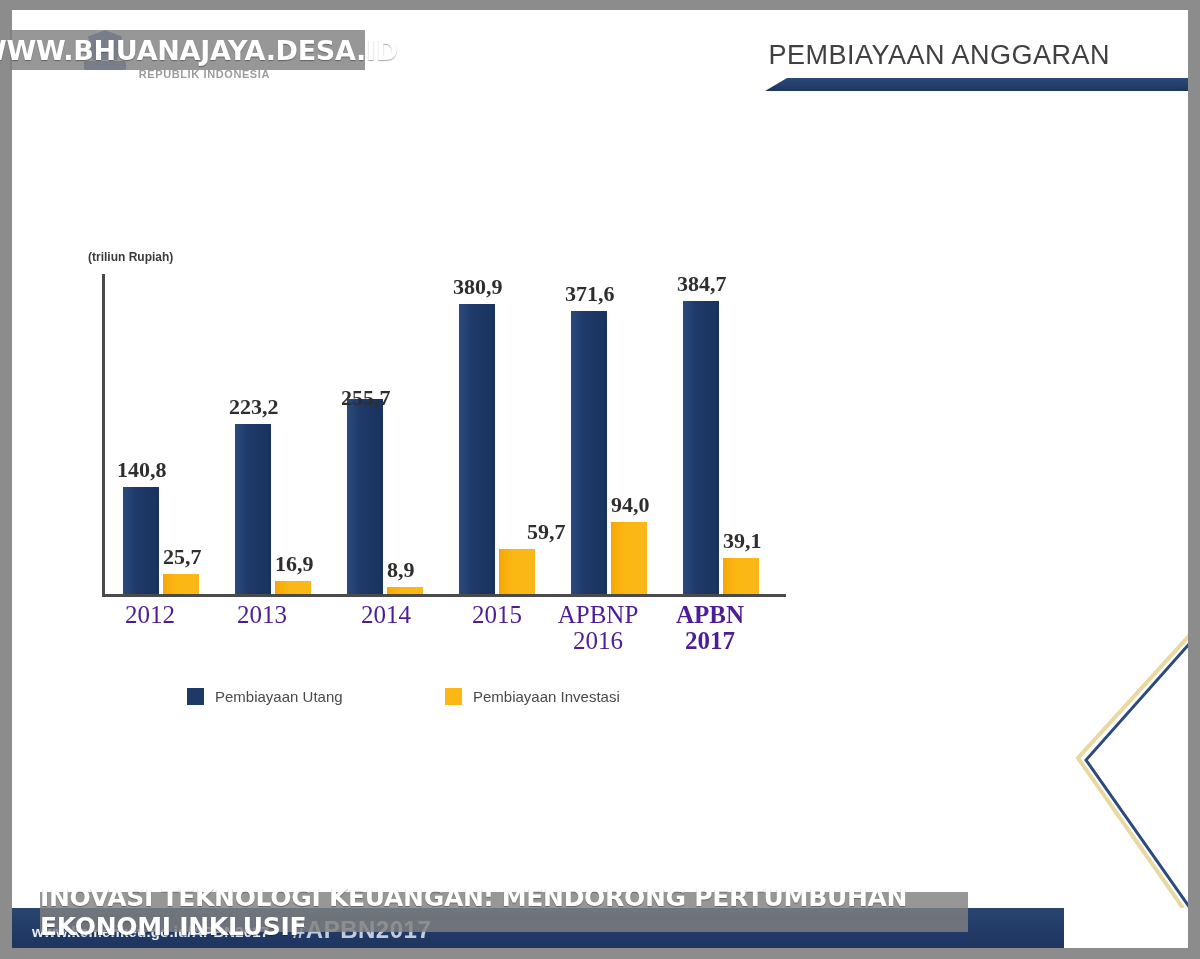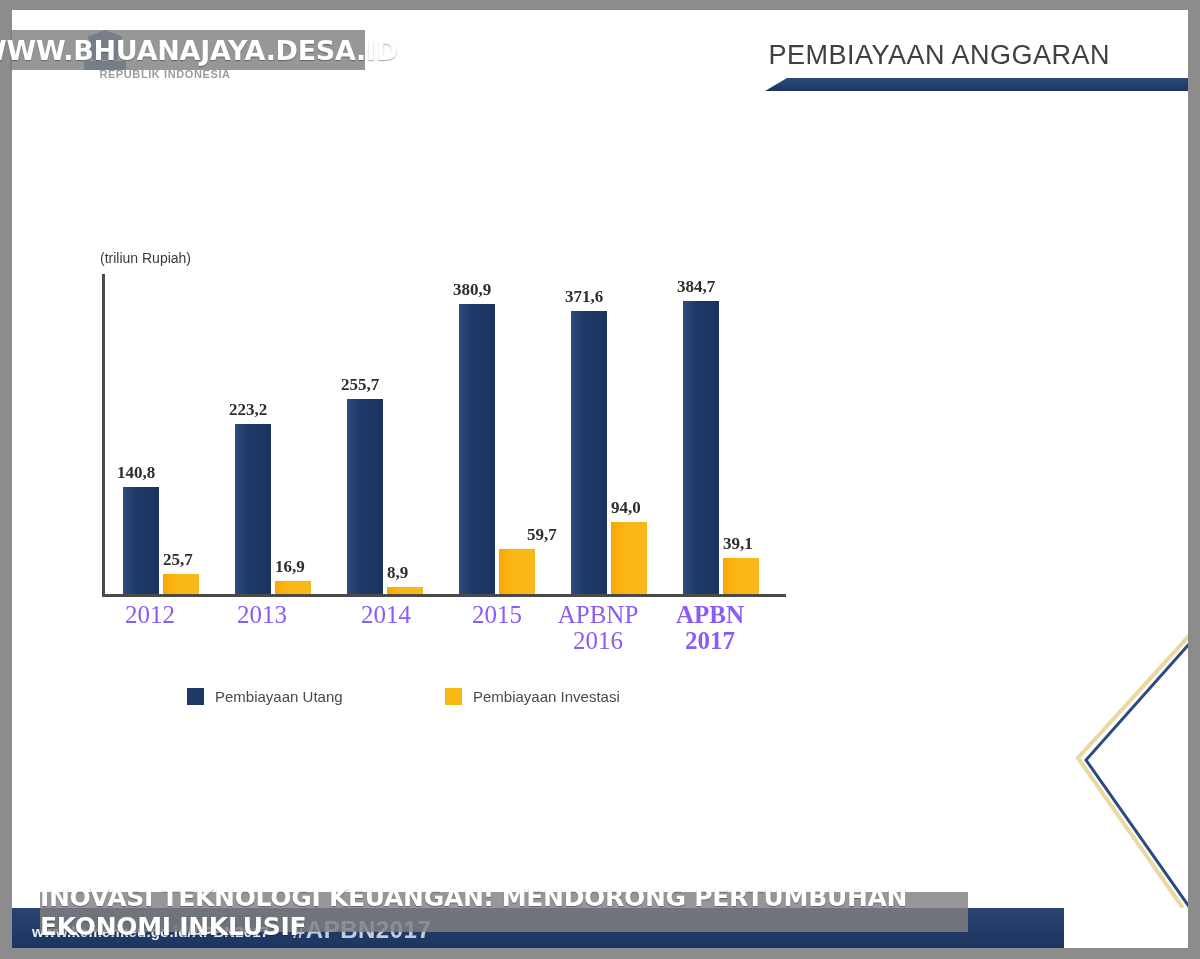--- a/index.html
+++ b/index.html
@@ -31,21 +31,21 @@
     background:#2f5fa8;
     clip-path:polygon(50% 0%, 100% 22%, 86% 100%, 14% 100%, 0% 22%);
     opacity:.85;
   }
   #logo .crest .base{
     position:absolute; left:2px; top:33px; width:42px; height:9px;
     background:#2f5fa8; border-radius:2px; opacity:.85;
   }
   #logo .ministry{
     position:absolute; left:0px; top:40px; width:210px;
-    text-align:center;
+    text-align:right;
     font-size:11px; letter-spacing:.6px; color:#4a4a4a; font-weight:700;
     opacity:.55;
   }
 
   #header-title{
     position:absolute; right:78px; top:30px;
     font-size:27px; letter-spacing:.5px; color:#404040;
     font-family:"Liberation Sans", sans-serif;
     white-space:nowrap;
   }
@@ -53,22 +53,22 @@
     position:absolute; left:753px; top:68px; right:-20px; height:13px;
     background:linear-gradient(180deg,#2b4a78 0%, #1d3560 100%);
     clip-path:polygon(22px 0, 100% 0, 100% 100%, 0 100%);
   }
 
   
   #chart{
     position:absolute; left:66px; top:240px; width:700px; height:460px;
   }
   #axis-unit{
-    position:absolute; left:22px; top:0px;
-    font-size:14px; color:#3b3b3b; font-weight:400;
+    position:absolute; left:10px; top:0px;
+    font-size:12px; color:#3b3b3b; font-weight:700;
     white-space:nowrap;
   }
   #y-axis{
     position:absolute; left:24px; top:24px; width:3px; height:322px;
     background:#4a4a4a;
   }
   #x-axis{
     position:absolute; left:24px; top:344px; width:684px; height:3px;
     background:#4a4a4a;
   }
@@ -84,31 +84,31 @@
   .bar.utang{
     left:0; width:36px;
     background:linear-gradient(90deg,#2b4a7d 0%,#1e3968 38%,#1a3260 100%);
   }
   .bar.investasi{
     left:40px; width:36px;
     background:linear-gradient(90deg,#f6a705 0%,#fbb713 40%,#f9b81a 100%);
   }
   .vlabel{
     position:absolute;
-    font-size:17px; color:#2e2e2e; font-weight:700;
+    font-size:22px; color:#2e2e2e; font-weight:700;
     white-space:nowrap;
     font-family:"Liberation Serif", serif;
   }
   .vlabel.utang{ left:-6px; }
   .vlabel.investasi{ left:40px; }
 
   .xlabel{
     position:absolute; top:352px;
     text-align:center; width:110px;
-    font-size:25px; color:#8b5cf6;
+    font-size:25px; color:#4c1d95;
     font-family:"Liberation Serif", serif;
     line-height:1.05;
   }
   .xlabel.bold{ font-weight:700; }
 
   
   #legend{
     position:absolute; left:175px; top:678px; width:520px; height:26px;
   }
   .legend-item{ position:absolute; top:0; display:flex; align-items:center; }
@@ -200,21 +200,21 @@
         </div>
         <div class="group" style="left: 130px; width: 80px;">
           <div class="bar utang" style="height: 170px;"></div>
           <div class="bar investasi" style="height: 13px;"></div>
           <div class="vlabel utang" style="bottom: 174px;">223,2</div>
           <div class="vlabel investasi" style="bottom: 17px;">16,9</div>
         </div>
         <div class="group" style="left: 242px; width: 80px;">
           <div class="bar utang" style="height: 195px;"></div>
           <div class="bar investasi" style="height: 7px;"></div>
-          <div class="vlabel utang" style="bottom: 199px;">255,7</div>
+          <div class="vlabel utang" style="bottom: 183px;">255,7</div>
           <div class="vlabel investasi" style="bottom: 11px;">8,9</div>
         </div>
         <div class="group" style="left: 354px; width: 80px;">
           <div class="bar utang" style="height: 290px;"></div>
           <div class="bar investasi" style="height: 45px;"></div>
           <div class="vlabel utang" style="bottom: 294px;">380,9</div>
           <div class="vlabel investasi" style="bottom: 49px; margin-left: 28px;">59,7</div>
         </div>
         <div class="group" style="left: 466px; width: 80px;">
           <div class="bar utang" style="height: 283px;"></div>

